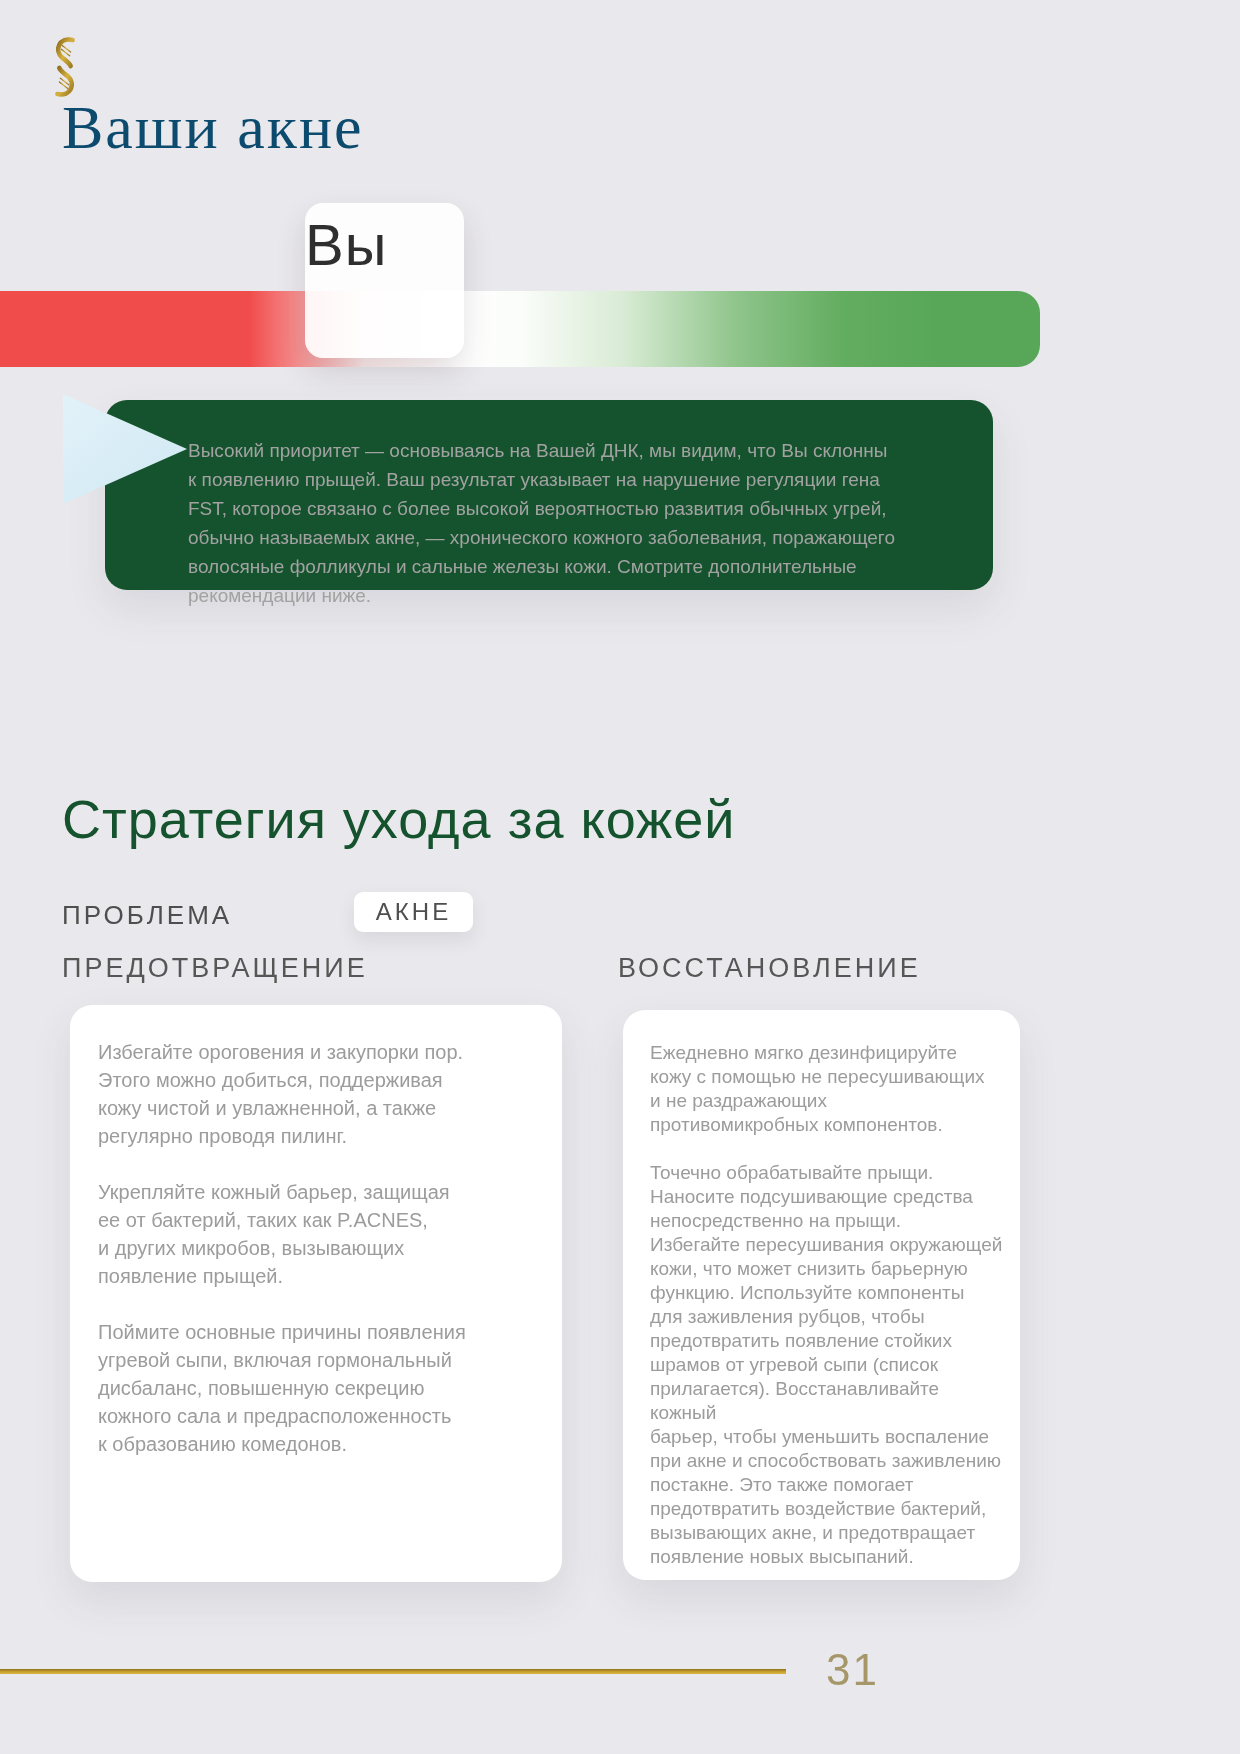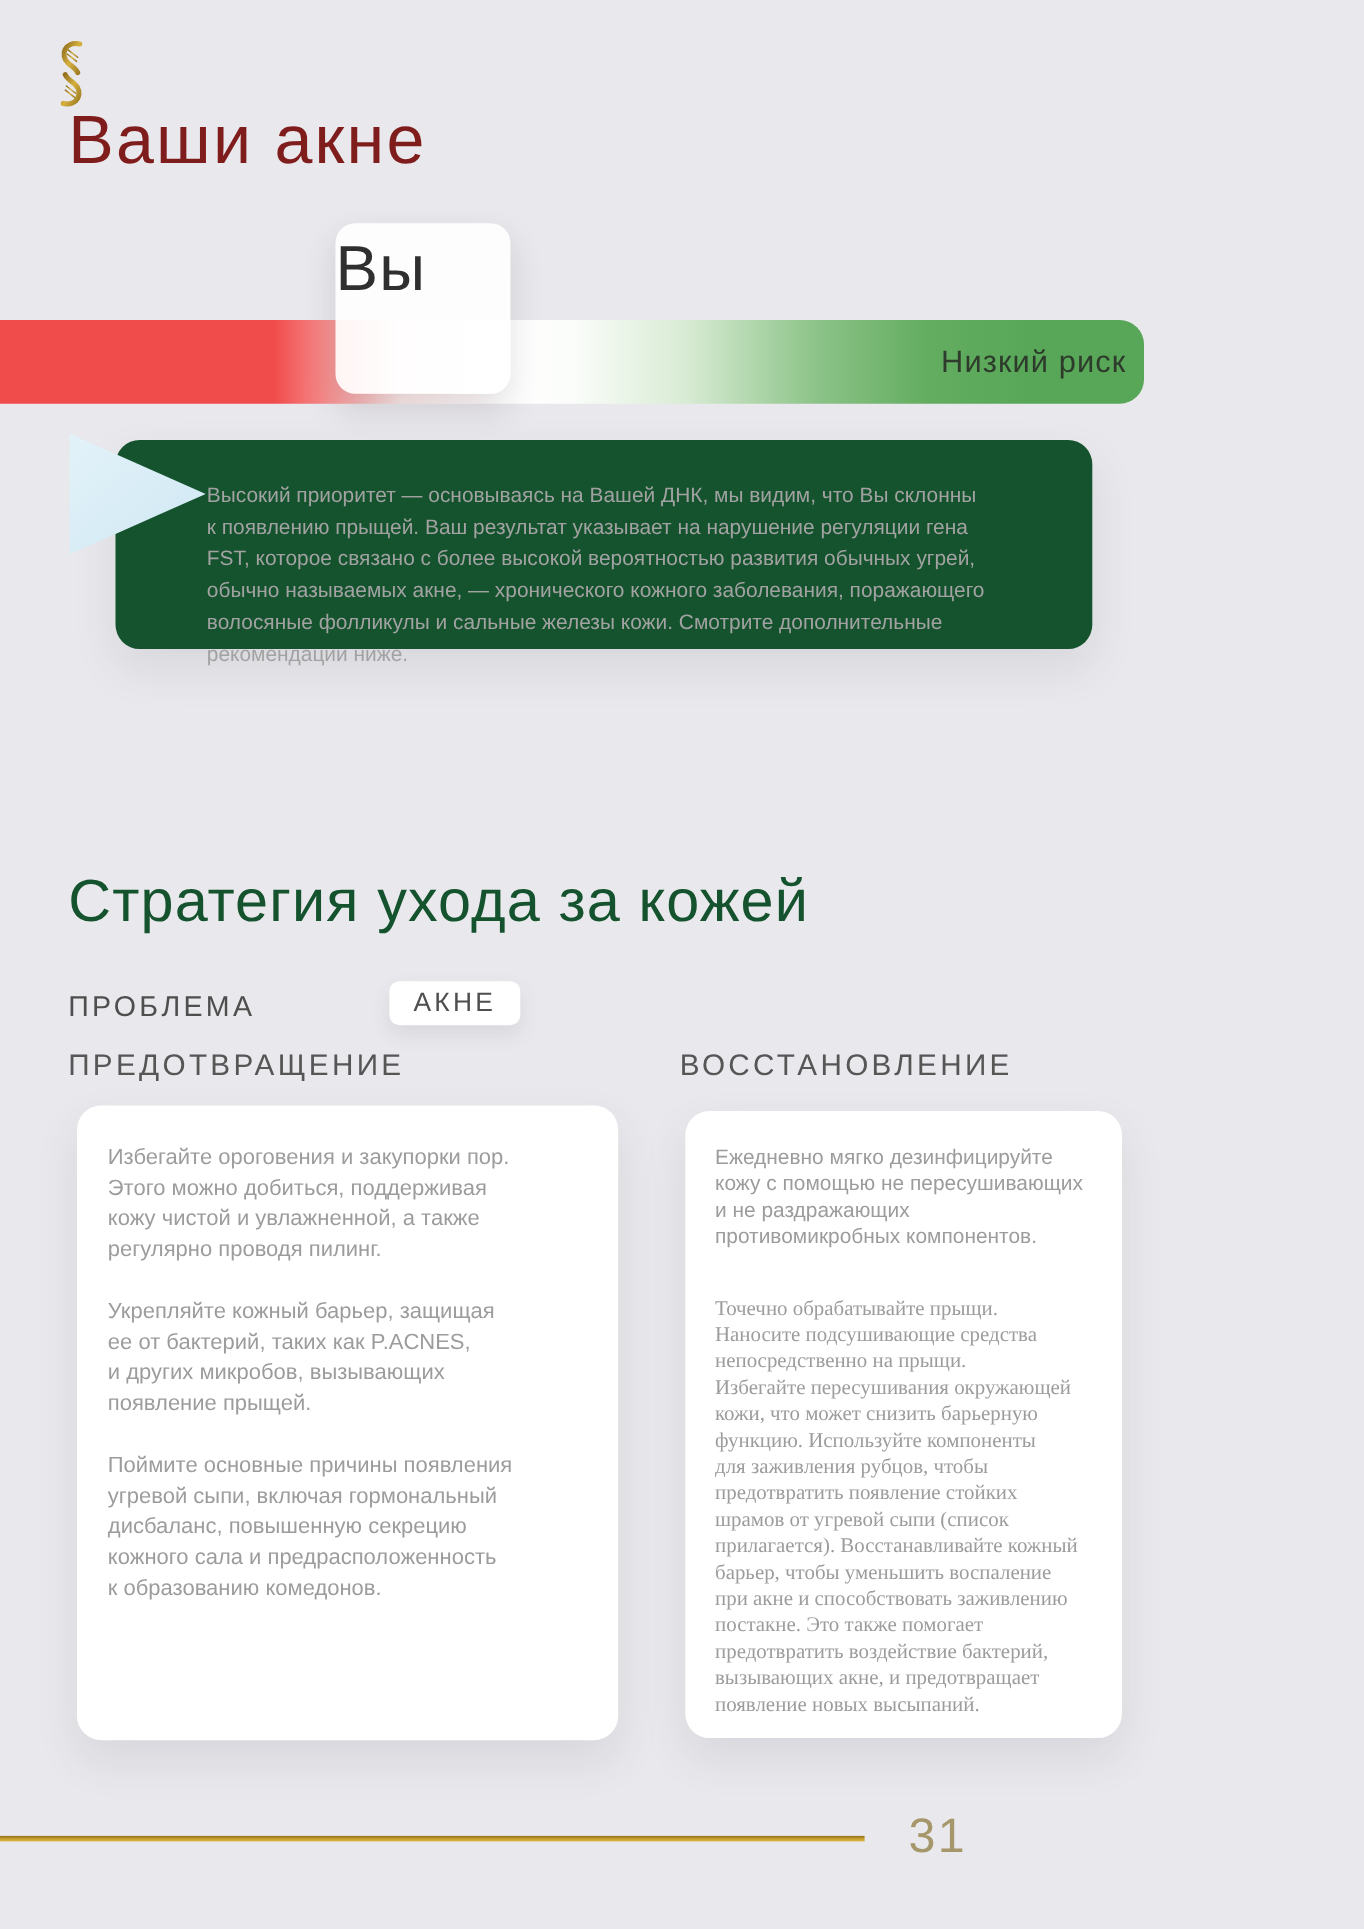--- a/index.html
+++ b/index.html
@@ -8,21 +8,21 @@
     background:#e9e8ec;
     font-family:"Liberation Sans",sans-serif;
     color:#3d3d3d;overflow:hidden;
   }
   .abs{position:absolute;}
 
   
   .logo{left:51px;top:34px;width:28px;height:66px;}
   .page-title{
     left:62px;top:92px;font-size:62px;font-weight:100;
-    letter-spacing:2px;color:#7f1d1d;
+    letter-spacing:2px;color:#0c4a6e;font-family:Liberation Serif, serif;
   }
 
   
   .risk-bar{
     left:0;top:291px;width:1040px;height:76px;
     border-radius:0 22px 22px 0;
     background:linear-gradient(90deg,
       #f14c4c 0%, #f14c4c 24%,
       #fce9e9 35%, #ffffff 44%,
       #fbfdfa 50%, #d8ebd4 60%,
@@ -99,21 +99,21 @@
   .card-prevention .body{
     position:absolute;left:28px;top:33px;right:20px;
     font-size:20px;line-height:28px;color:#9c9c9c;
   }
   .card-recovery .body{
     position:absolute;left:27px;top:31px;right:10px;
     font-size:19px;line-height:24px;color:#9c9c9c;
   }
   .content-card p{margin:0;white-space:pre-line;}
   .card-prevention p + p{margin-top:28px;}
-  .card-recovery p + p{margin-top:41px;font-family:Liberation Serif, serif;}
+  .card-recovery p + p{margin-top:24px;}
 
   
   .footer-line{
     left:0;top:1669px;width:786px;height:5px;
     background:linear-gradient(180deg,#8d6e1f 0%,#c9a22c 55%,#d9b544 100%);
   }
   .page-number{
     left:826px;top:1645px;font-size:44px;font-weight:100;
     color:#a6976b;letter-spacing:2px;
   }
@@ -137,21 +137,20 @@
       <path d="M11 16 L20 23" stroke-width="1.4"></path>
       <path d="M10 47 L19 54" stroke-width="1.4"></path>
       <path d="M9 51 L18 58" stroke-width="1.4"></path>
     </g>
   </svg>
 </div>
 
 <div class="abs page-title">Ваши акне</div>
 
 <div class="abs risk-bar">
-  <div class="abs risk-label low">Низкий риск</div>
 </div>
 <div class="abs you-marker">
   <span>Вы</span>
 </div>
 
 <div class="abs note-triangle"></div>
 <div class="abs note-card">
   <div class="note-text">Высокий приоритет — основываясь на Вашей ДНК, мы видим, что Вы склонны
 к появлению прыщей. Ваш результат указывает на нарушение регуляции гена
 FST, которое связано с более высокой вероятностью развития обычных угрей,

